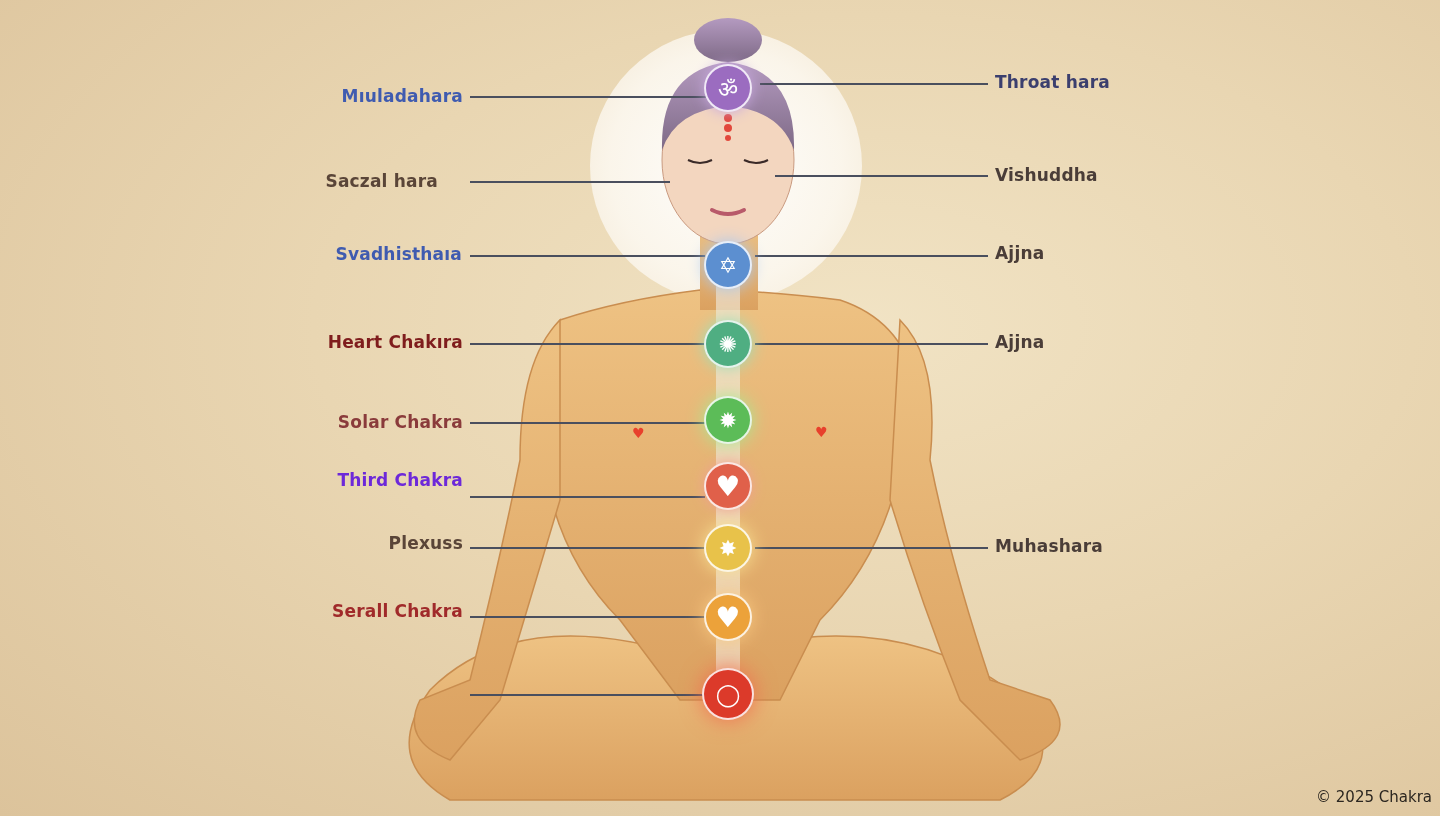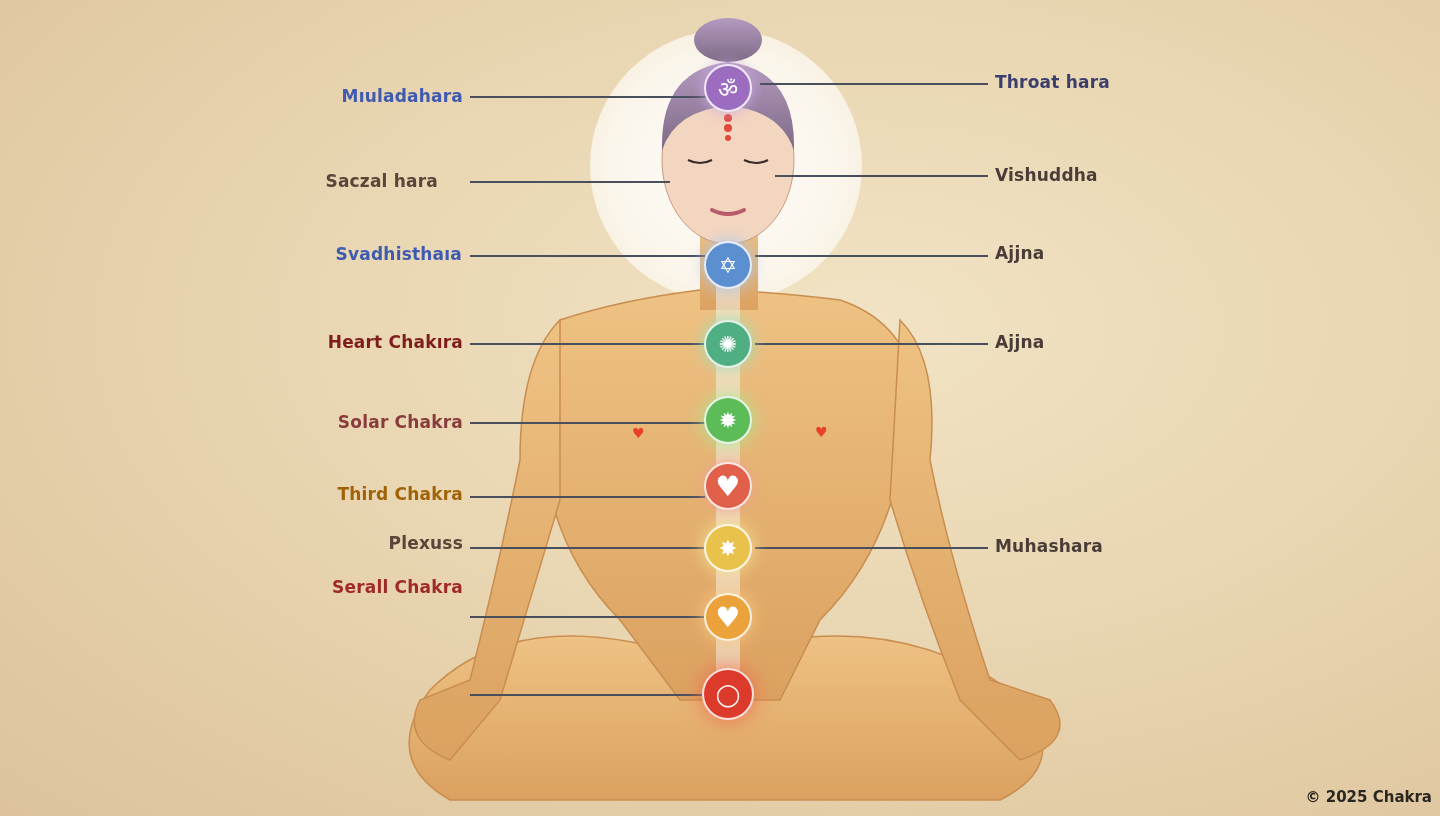--- a/index.html
+++ b/index.html
@@ -5,21 +5,21 @@
   html,body{margin:0;padding:0;}
   body{width:1440px;height:816px;overflow:hidden;position:relative;
     background:radial-gradient(ellipse at 60% 40%, #f1e3c4 0%, #e9d6b2 45%, #dcc39b 100%);
     font-family:"DejaVu Sans","Liberation Sans",sans-serif;}
   .stage{position:absolute;left:0;top:0;width:1440px;height:816px;}
   .label{position:absolute;font-size:17px;font-weight:bold;white-space:nowrap;line-height:20px;letter-spacing:0.2px;}
   .label.left{}
   .leader{position:absolute;height:1.5px;background:#4a4f5e;}
   .chakra{position:absolute;width:48px;height:48px;border-radius:50%;border:2px solid rgba(255,255,255,0.85);
     display:flex;align-items:center;justify-content:center;color:#fff;font-size:22px;box-sizing:border-box;}
-  .copyright{position:absolute;right:8px;bottom:10px;font-size:15px;font-weight:bold;color:#2b2620;}
+  .copyright{position:absolute;right:8px;bottom:10px;font-size:15px;font-weight:normal;color:#2b2620;}
   .halo{position:absolute;left:590px;top:30px;width:272px;height:272px;border-radius:50%;
     background:radial-gradient(circle, rgba(255,255,255,0.95) 0%, rgba(252,248,240,0.9) 60%, rgba(248,240,228,0.6) 100%);}
 </style>
 </head>
 <body>
 
 <div class="stage">
   <div class="halo"></div>
 
   <svg width="1440" height="816" style="position:absolute;left:0;top:0">
@@ -100,23 +100,23 @@
     </div>
   <div class="chakra" style="left:702px;top:668px;width:52px;height:52px;background:#dc3a2a;box-shadow:0 0 22px #f07050">
       <span>◯</span>
     </div>
 
   <div class="label left" style="right:977px;top:86px;color:#3f5bb0">Mıuladahara</div>
   <div class="label left" style="right:1002px;top:171px;color:#5a4538">Saczal hara</div>
   <div class="label left" style="right:978px;top:244px;color:#3f5bb0">Svadhisthaıa</div>
   <div class="label left" style="right:977px;top:332px;color:#7f1d1d">Heart Chakıra</div>
   <div class="label left" style="right:977px;top:412px;color:#8a3b3b">Solar Chakra</div>
-  <div class="label left" style="right:977px;top:484px;color:#a16207">Third Chakra</div>
+  <div class="label left" style="right:977px;top:470px;color:#6d28d9">Third Chakra</div>
   <div class="label left" style="right:977px;top:533px;color:#5a4538">Plexuss</div>
-  <div class="label left" style="right:977px;top:577px;color:#a02a2a">Serall Chakra</div>
+  <div class="label left" style="right:977px;top:601px;color:#a02a2a">Serall Chakra</div>
 
   <div class="label" style="left:995px;top:72px;color:#3b3f6e">Throat hara</div>
   <div class="label" style="left:995px;top:165px;color:#4a3d38">Vishuddha</div>
   <div class="label" style="left:995px;top:243px;color:#4a3d38">Ajjna</div>
   <div class="label" style="left:995px;top:332px;color:#4a3d38">Ajjna</div>
   <div class="label" style="left:995px;top:536px;color:#4a3d38">Muhashara</div>
 
   <div class="copyright">© 2025 Chakra</div>
 </div>
 

